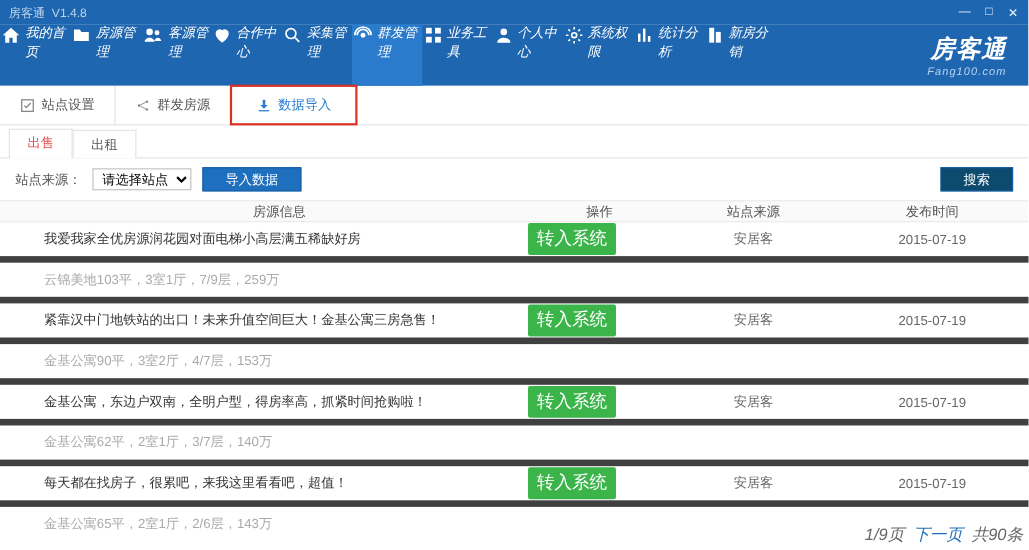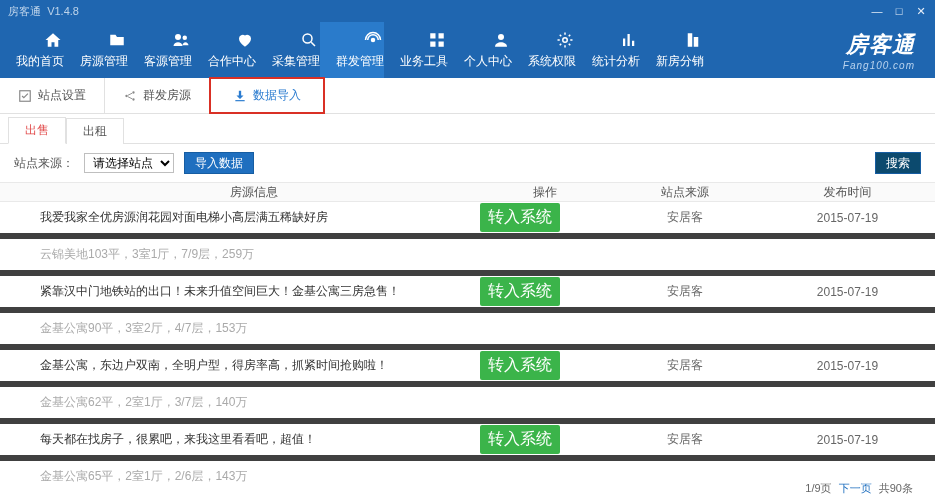--- a/index.html
+++ b/index.html
@@ -4,58 +4,58 @@
 <style>
 * { margin: 0; padding: 0; box-sizing: border-box; font-family: "Microsoft YaHei", sans-serif; }
 body { width: 935px; height: 500px; background: #fff; overflow: hidden; position: relative; }
 
 .titlebar { height: 22px; background: #1f66b0; display: flex; align-items: center; justify-content: space-between; padding: 0 8px; color: #bcd3ea; font-size: 11px; }
 .winctrls { display: flex; gap: 10px; font-size: 11px; color: #e6eef8; }
 .winctrls span { cursor: pointer; display: inline-block; width: 12px; text-align: center; }
 
 .navbar { height: 56px; background: #1f66b0; display: flex; align-items: stretch; padding: 0 10px 0 0; }
 .nav-items { display: flex; }
-.nav-item { width: 64px; display: flex; flex-direction: column; align-items: flex-end; justify-content: center; color: #fff; font-size: 12px; gap: 3px; cursor: pointer; }
+.nav-item { width: 64px; display: flex; flex-direction: row; align-items: flex-start; justify-content: center; color: #fff; font-size: 12px; gap: 3px; cursor: pointer; font-style: italic; }
 .nav-item.active { background: #2a7bcb; }
 .nav-item .ico { width: 22px; height: 20px; display: flex; align-items: center; justify-content: center; }
 .nav-item svg { fill: #fff; }
 .brand { margin-left: auto; display: flex; flex-direction: column; align-items: flex-end; justify-content: center; padding-right: 10px; color: #fff; }
 .brand-top { font-size: 22px; font-weight: bold; font-style: italic; letter-spacing: 1px; }
 .brand-sub { font-size: 10px; color: #b9d3ee; font-style: italic; letter-spacing: 1px; }
 
 .toolbar { height: 36px; border-bottom: 1px solid #e1e1e1; display: flex; align-items: stretch; background: #fff; }
 .tool { display: flex; align-items: center; gap: 6px; padding: 0 18px; font-size: 12px; color: #555; border-right: 1px solid #e1e1e1; cursor: pointer; }
 .tool.highlight { border: 2px solid #d93025; padding: 0 22px; color: #2b7cd0; margin: -1px 0 -1px -1px; }
 .tool-ico { display: inline-flex; }
 
 .tabs { height: 30px; border-bottom: 1px solid #e1e1e1; display: flex; align-items: flex-end; padding-left: 8px; }
 .tab { font-size: 12px; padding: 4px 16px; border: 1px solid #e1e1e1; border-bottom: none; margin-right: 0px; margin-bottom: -1px; background: #fff; color: #555; cursor: pointer; }
 .tab.active { color: #e24b4b; border-bottom: 1px solid #fff; }
 
 .filterbar { height: 38px; display: flex; align-items: center; padding: 0 14px; gap: 10px; font-size: 12px; color: #555; }
 .select { border: 1px solid #bfbfbf; height: 20px; font-size: 12px; padding: 0 4px; background: #fff; }
-.btn { height: 22px; padding: 0 10px; font-size: 12px; border: 1px solid #165da2; background: #1f6fbf; color: #fff; cursor: pointer; }
+.btn { height: 22px; padding: 0 20px; font-size: 12px; border: 1px solid #165da2; background: #1f6fbf; color: #fff; cursor: pointer; }
 .btn.search { margin-left: auto; background: #0c4a6e; }
 
 .thead { height: 20px; display: flex; align-items: center; font-size: 12px; color: #555; border-top: 1px solid #e9e9e9; border-bottom: 1px solid #e9e9e9; background: #fafafa; }
 .col-info { flex: 0 0 480px; padding-left: 230px; }
 .col-op   { flex: 0 0 130px; text-align: center; }
 .col-src  { flex: 0 0 150px; text-align: center; }
 .col-time { flex: 1; text-align: center; }
 
 .tbody { height: 280px; overflow-y: scroll; position: relative; }
 .row { display: flex; align-items: center; height: 37px; border-bottom: 6px solid #404040; font-size: 12px; color: #444; }
 .row .title { flex: 0 0 480px; padding-left: 40px; color: #333; }
 .row.meta .title { color: #aaa; }
 .row .op { flex: 0 0 130px; }
 .row .op .opbtn { background: #3bb44a; color: #fff; border: none; padding: 4px 8px; font-size: 16px; border-radius: 2px; cursor: pointer; }
 .row .src { flex: 0 0 150px; text-align: center; color: #666; }
 .row .time { flex: 1; text-align: center; color: #666; }
 
-.pager { position: absolute; bottom: 4px; right: 22px; font-size: 11px; color: #666; }
+.pager { position: absolute; bottom: 4px; right: 5px; font-size: 15px; color: #666; font-style: italic; }
 .pager .next { color: #1f6fbf; cursor: pointer; margin: 0 4px; }
 </style>
 </head>
 <body>
 
 <div class="titlebar">
   <span><span>房客通</span>&nbsp;&nbsp;<span>V1.4.8</span></span>
   <div class="winctrls">
     <span>—</span>
     <span>□</span>

